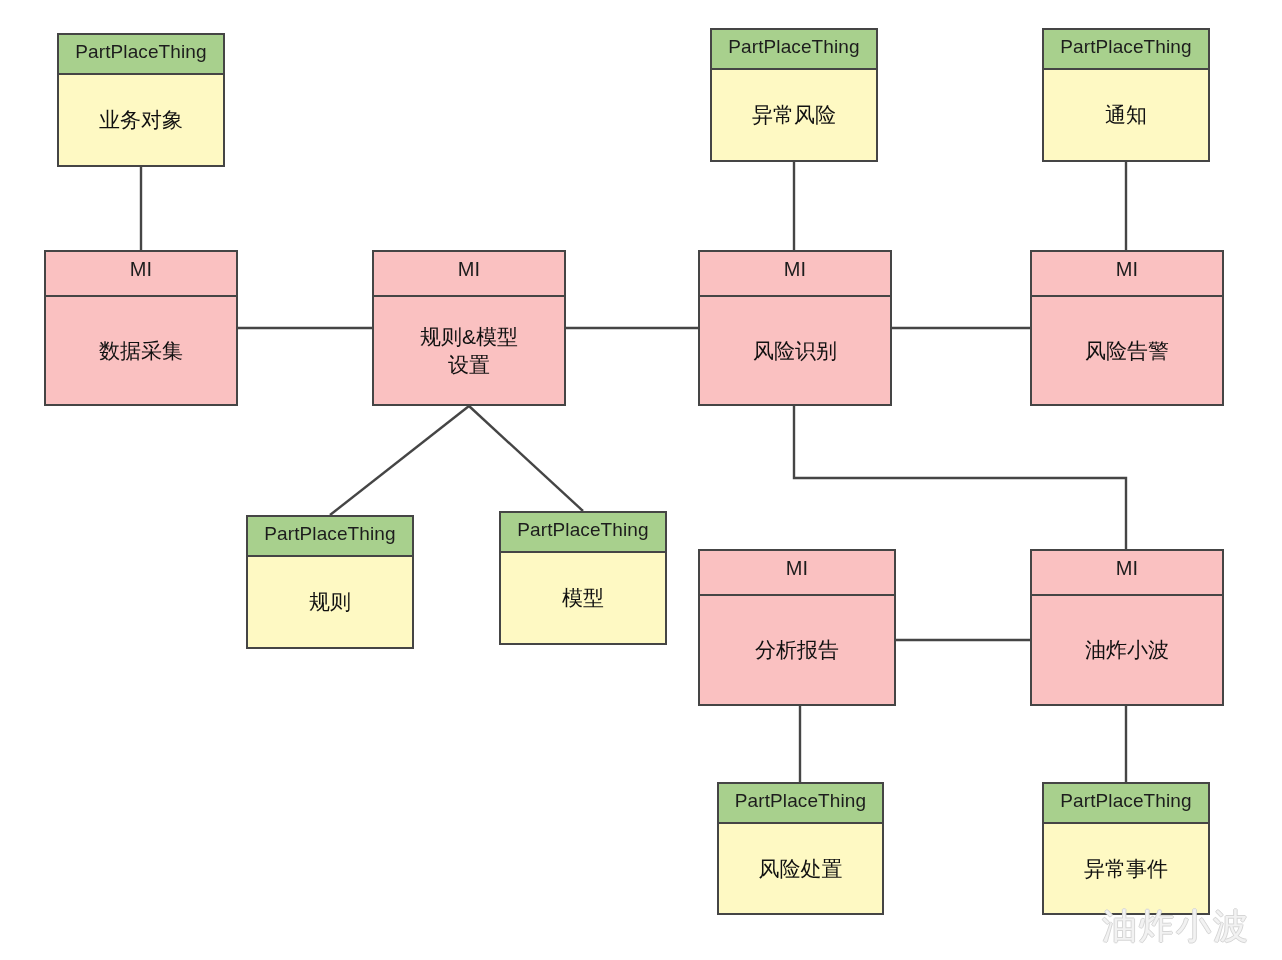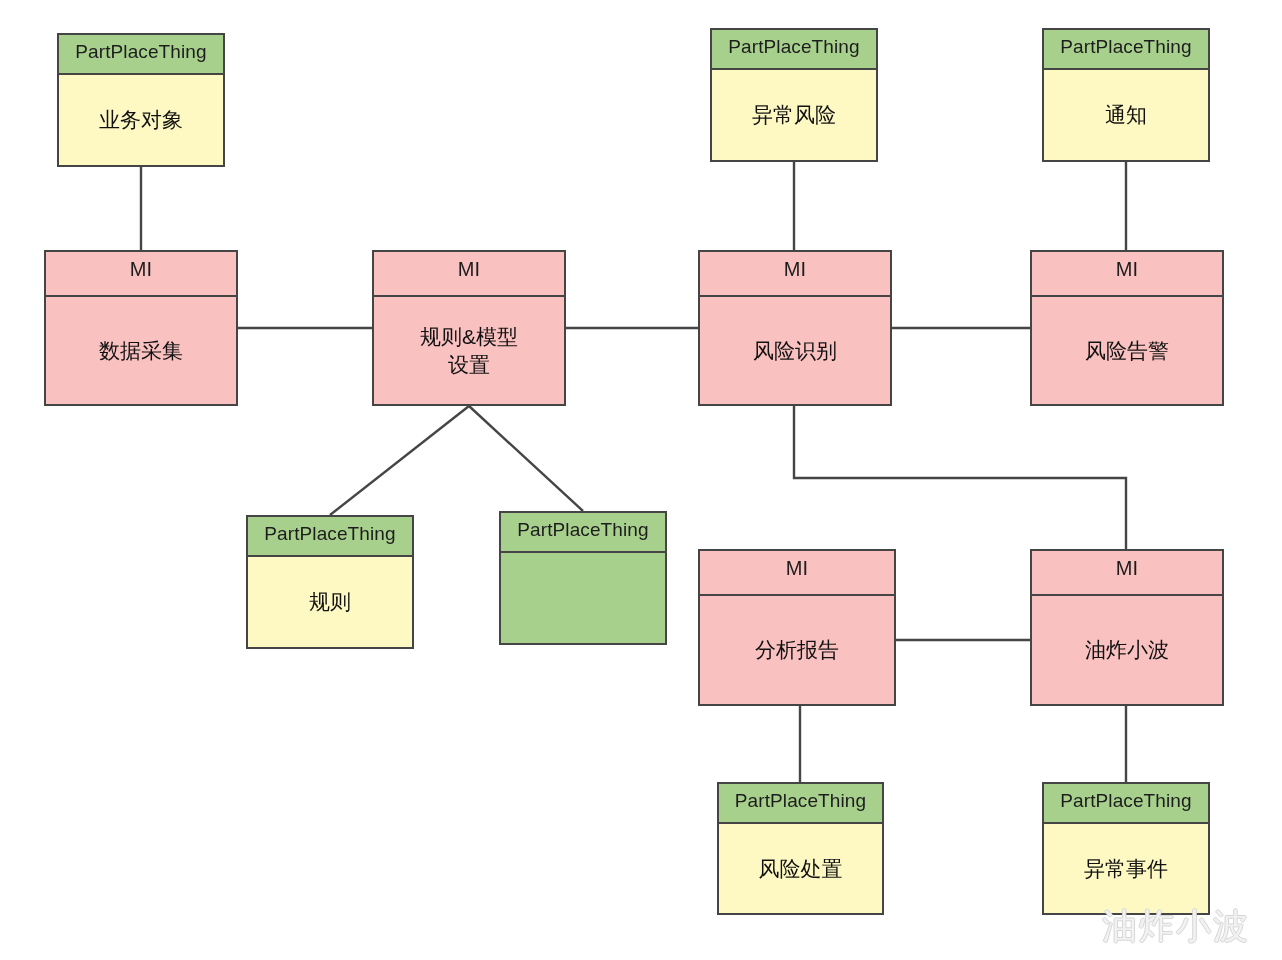--- a/index.html
+++ b/index.html
@@ -127,20 +127,21 @@
       <div class="node pink" style="left: 1030px; top: 250px; width: 194px; height: 156px;">
         <div class="hdr" style="height: 45px;">MI</div>
         <div class="body">风险告警</div>
       </div>
       <div class="node green" style="left: 246px; top: 515px; width: 168px; height: 134px;">
         <div class="hdr" style="height: 40px;">PartPlaceThing</div>
         <div class="body">规则</div>
       </div>
       <div class="node green" style="left: 499px; top: 511px; width: 168px; height: 134px;">
         <div class="hdr" style="height: 40px;">PartPlaceThing</div>
+        <div class="body">模型</div>
       </div>
       <div class="node pink" style="left: 698px; top: 549px; width: 198px; height: 157px;">
         <div class="hdr" style="height: 45px;">MI</div>
         <div class="body">分析报告</div>
       </div>
       <div class="node pink" style="left: 1030px; top: 549px; width: 194px; height: 157px;">
         <div class="hdr" style="height: 45px;">MI</div>
         <div class="body">油炸小波</div>
       </div>
       <div class="node green" style="left: 717px; top: 782px; width: 167px; height: 133px;">

